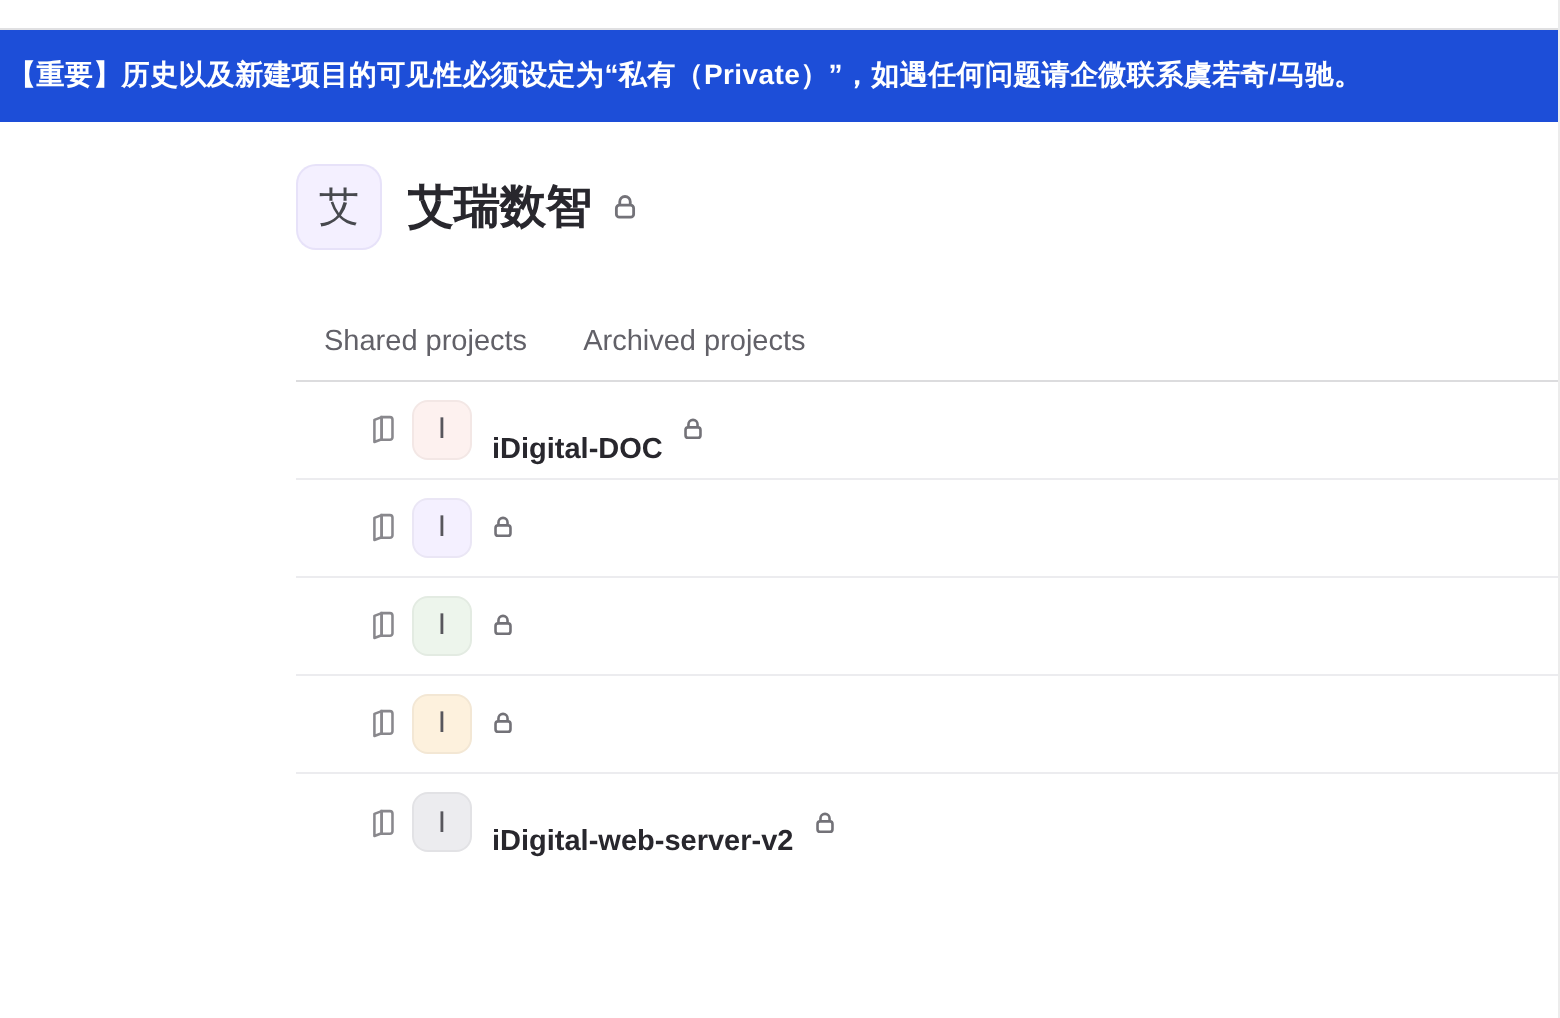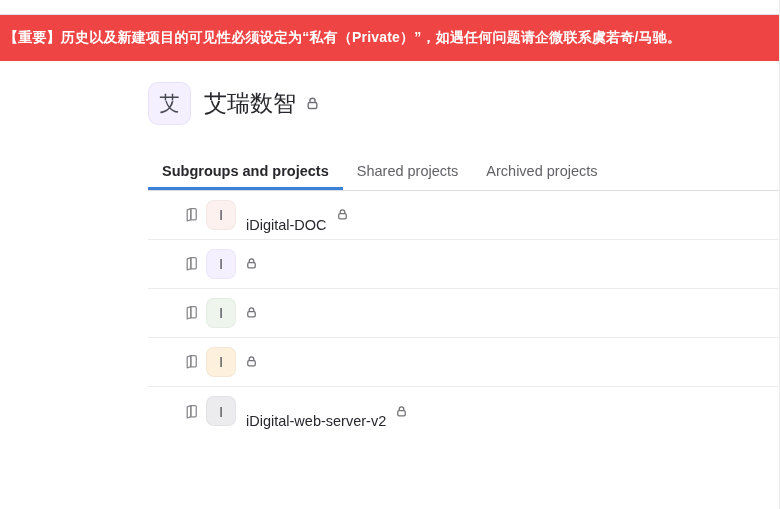--- a/index.html
+++ b/index.html
@@ -14,21 +14,21 @@
     background: #ececec;
   }
   
   .top-strip {
     height: 15px;
     background: #ffffff;
     border-bottom: 1px solid #e0e0e2;
   }
   
   .banner {
-    background: #ef4444;
+    background: #1d4ed8;
     color: #ffffff;
     padding: 13px 10px 13px 4px;
     font-size: 14px;
     font-weight: 700;
     line-height: 1.4;
     letter-spacing: 0.2px;
   }
   
   .content { margin-left: 148px; }
   .group-header {
@@ -41,21 +41,21 @@
     border-radius: 10px;
     background: #f4f0ff;
     border: 1px solid rgba(90, 70, 180, 0.08);
     display: flex; align-items: center; justify-content: center;
     font-size: 20px;
     color: #47494e;
   }
   .group-title {
     margin-left: 13px;
     font-size: 23px;
-    font-weight: 400;
+    font-weight: 700;
     color: #28272d;
   }
   .group-lock { margin-left: 9px; display: flex; align-items: center; }
   
   .tabs {
     display: flex;
     margin-top: 28px;
     border-bottom: 1px solid #dcdcde;
   }
   .tab {
@@ -91,21 +91,21 @@
     border: 1px solid rgba(0,0,0,0.04);
     display: flex; align-items: center; justify-content: center;
     font-size: 15px;
     font-weight: 500;
     color: #57565c;
     flex: none;
   }
   .row-name {
     margin-left: 10px;
     font-size: 14.5px;
-    font-weight: 400;
+    font-weight: 700;
     color: #28272d;
     text-decoration: none;
     margin-top: 20px;
   }
   .row-lock { margin-left: 9px; display: flex; align-items: center; }
 </style>
 </head>
 <body>
 
 <div class="right-edge"></div>
@@ -125,21 +125,20 @@
     <h1 class="group-title">艾瑞数智</h1>
     <span class="group-lock">
       <svg width="15" height="15" viewBox="0 0 16 16">
         <path d="M5.2 7V5.2a2.8 2.8 0 0 1 5.6 0V7" fill="none" stroke="#737278" stroke-width="1.5"></path>
         <rect x="3.4" y="7" width="9.2" height="6.4" rx="1.6" fill="none" stroke="#737278" stroke-width="1.5"></rect>
       </svg>
     </span>
   </div>
 
   <div class="tabs">
-    <div class="tab active">Subgroups and projects</div>
     <div class="tab">Shared projects</div>
     <div class="tab">Archived projects</div>
   </div>
 
   <div class="rows">
 
     <div class="row">
       <span class="row-type-icon">
         <svg width="17" height="17" viewBox="0 0 16 16">
           <path d="M8.3 2.4h3.9a1.2 1.2 0 0 1 1.2 1.2v8.3a1.2 1.2 0 0 1-1.2 1.2H8.3z" fill="none" stroke="#89888d" stroke-width="1.2"></path>

